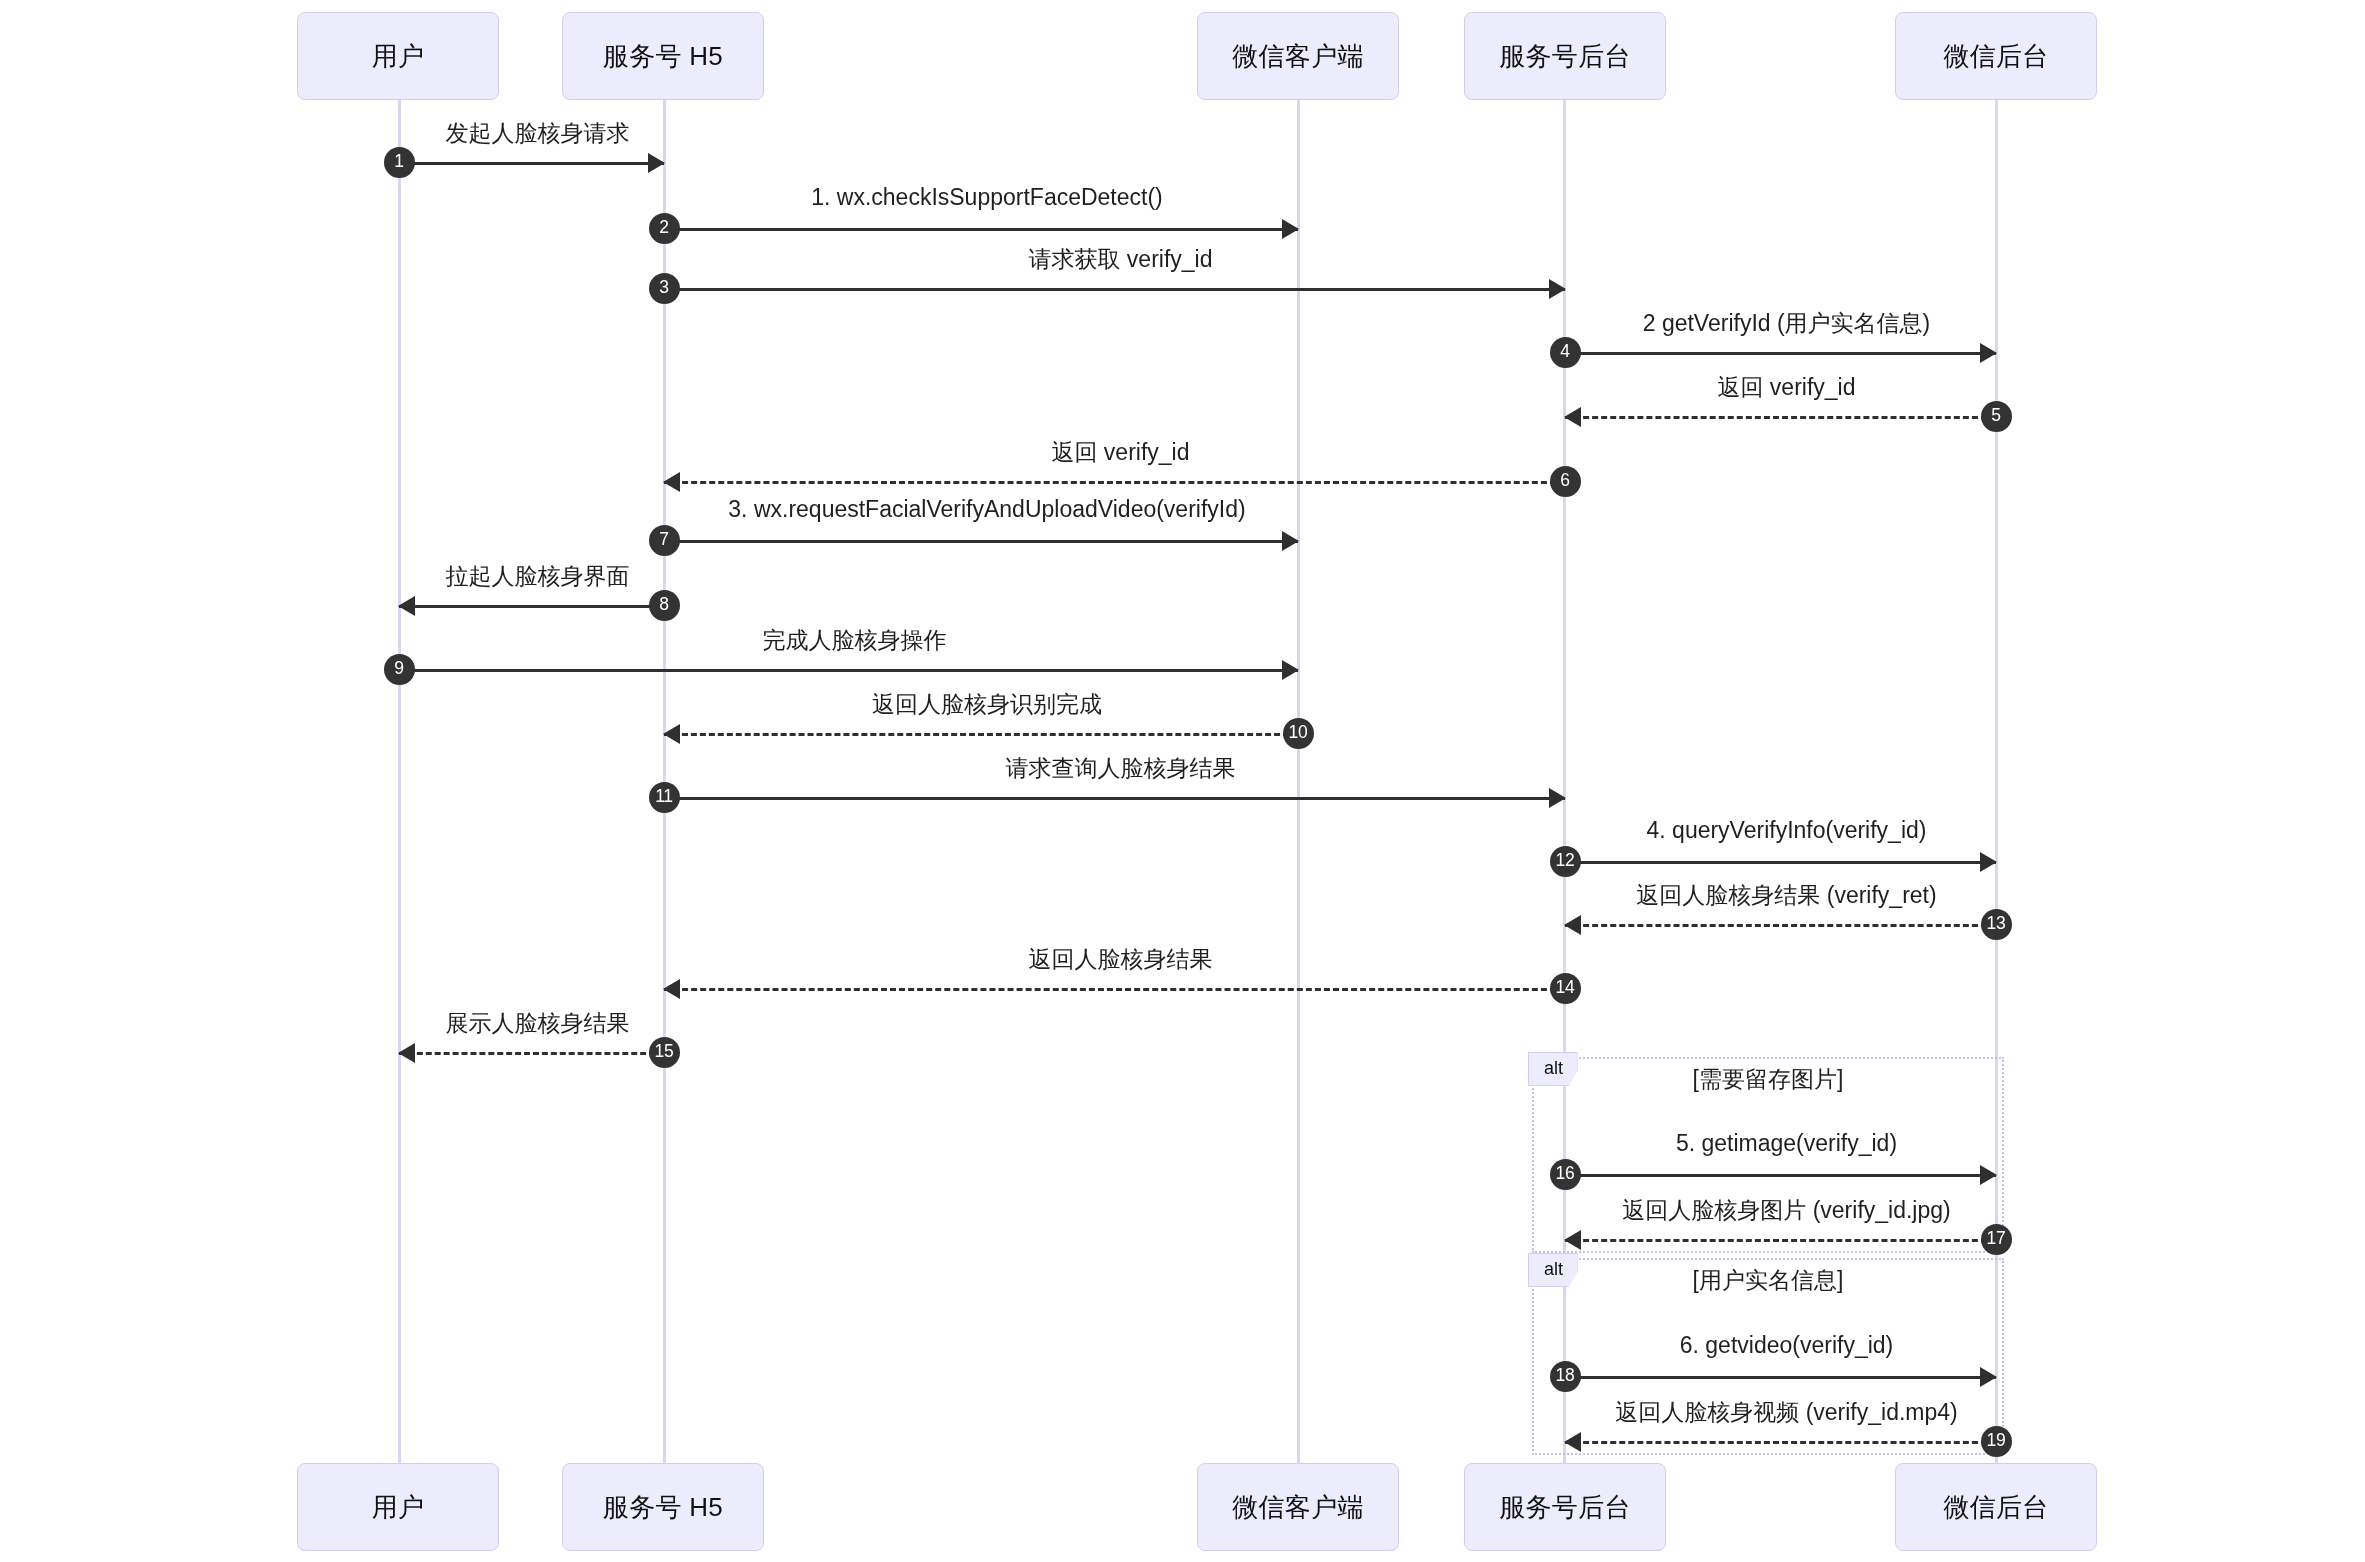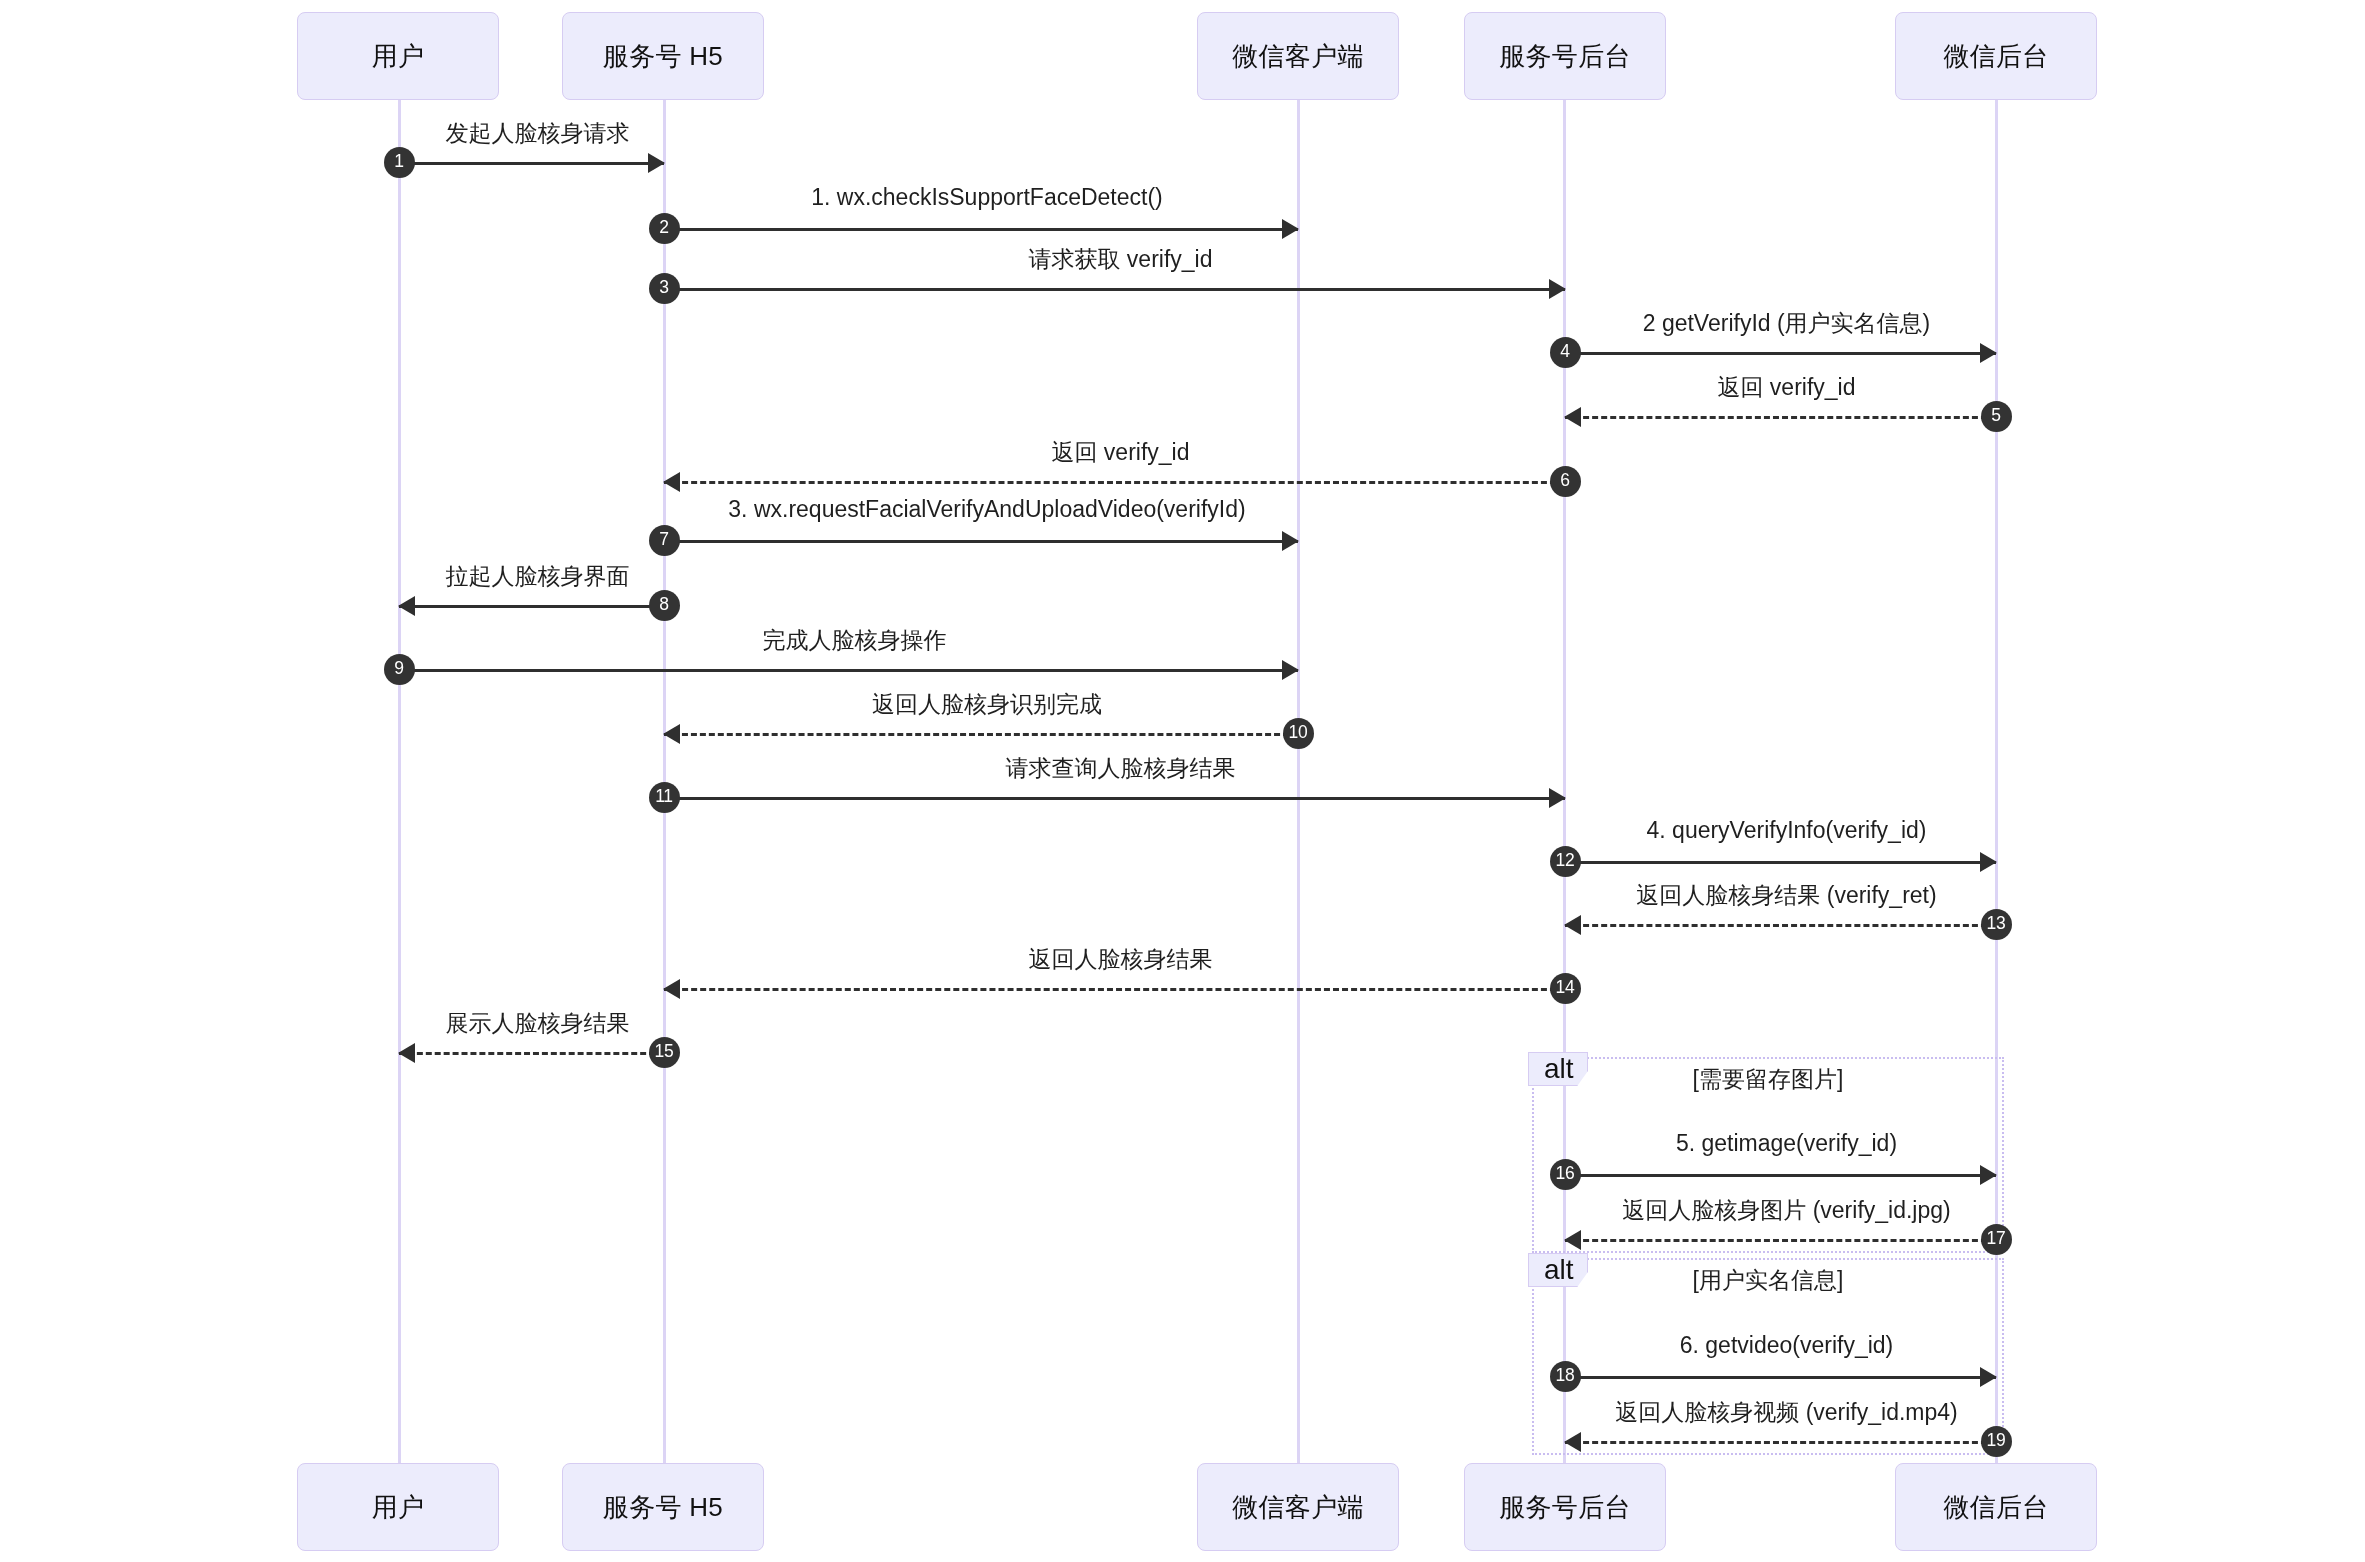--- a/index.html
+++ b/index.html
@@ -100,21 +100,21 @@
     position: absolute;
     box-sizing: border-box;
     border: 2.7px dotted #C9BDF0;
     background: transparent;
   }
   .alt-tag {
     position: absolute;
     background: #ECECFC;
     border: 1.3px solid #D6CCF2;
     color: #111111;
-    font-size: 28px;
+    font-size: 18px;
     height: 34px;
     line-height: 31px;
     padding: 0 13.5px 0 15px;
     box-sizing: border-box;
     -webkit-clip-path: polygon(0 0, 100% 0, 100% 55%, 82% 100%, 0 100%);
     clip-path: polygon(0 0, 100% 0, 100% 55%, 82% 100%, 0 100%);
   }
   .alt-title {
     position: absolute;
     font-size: 23px;

